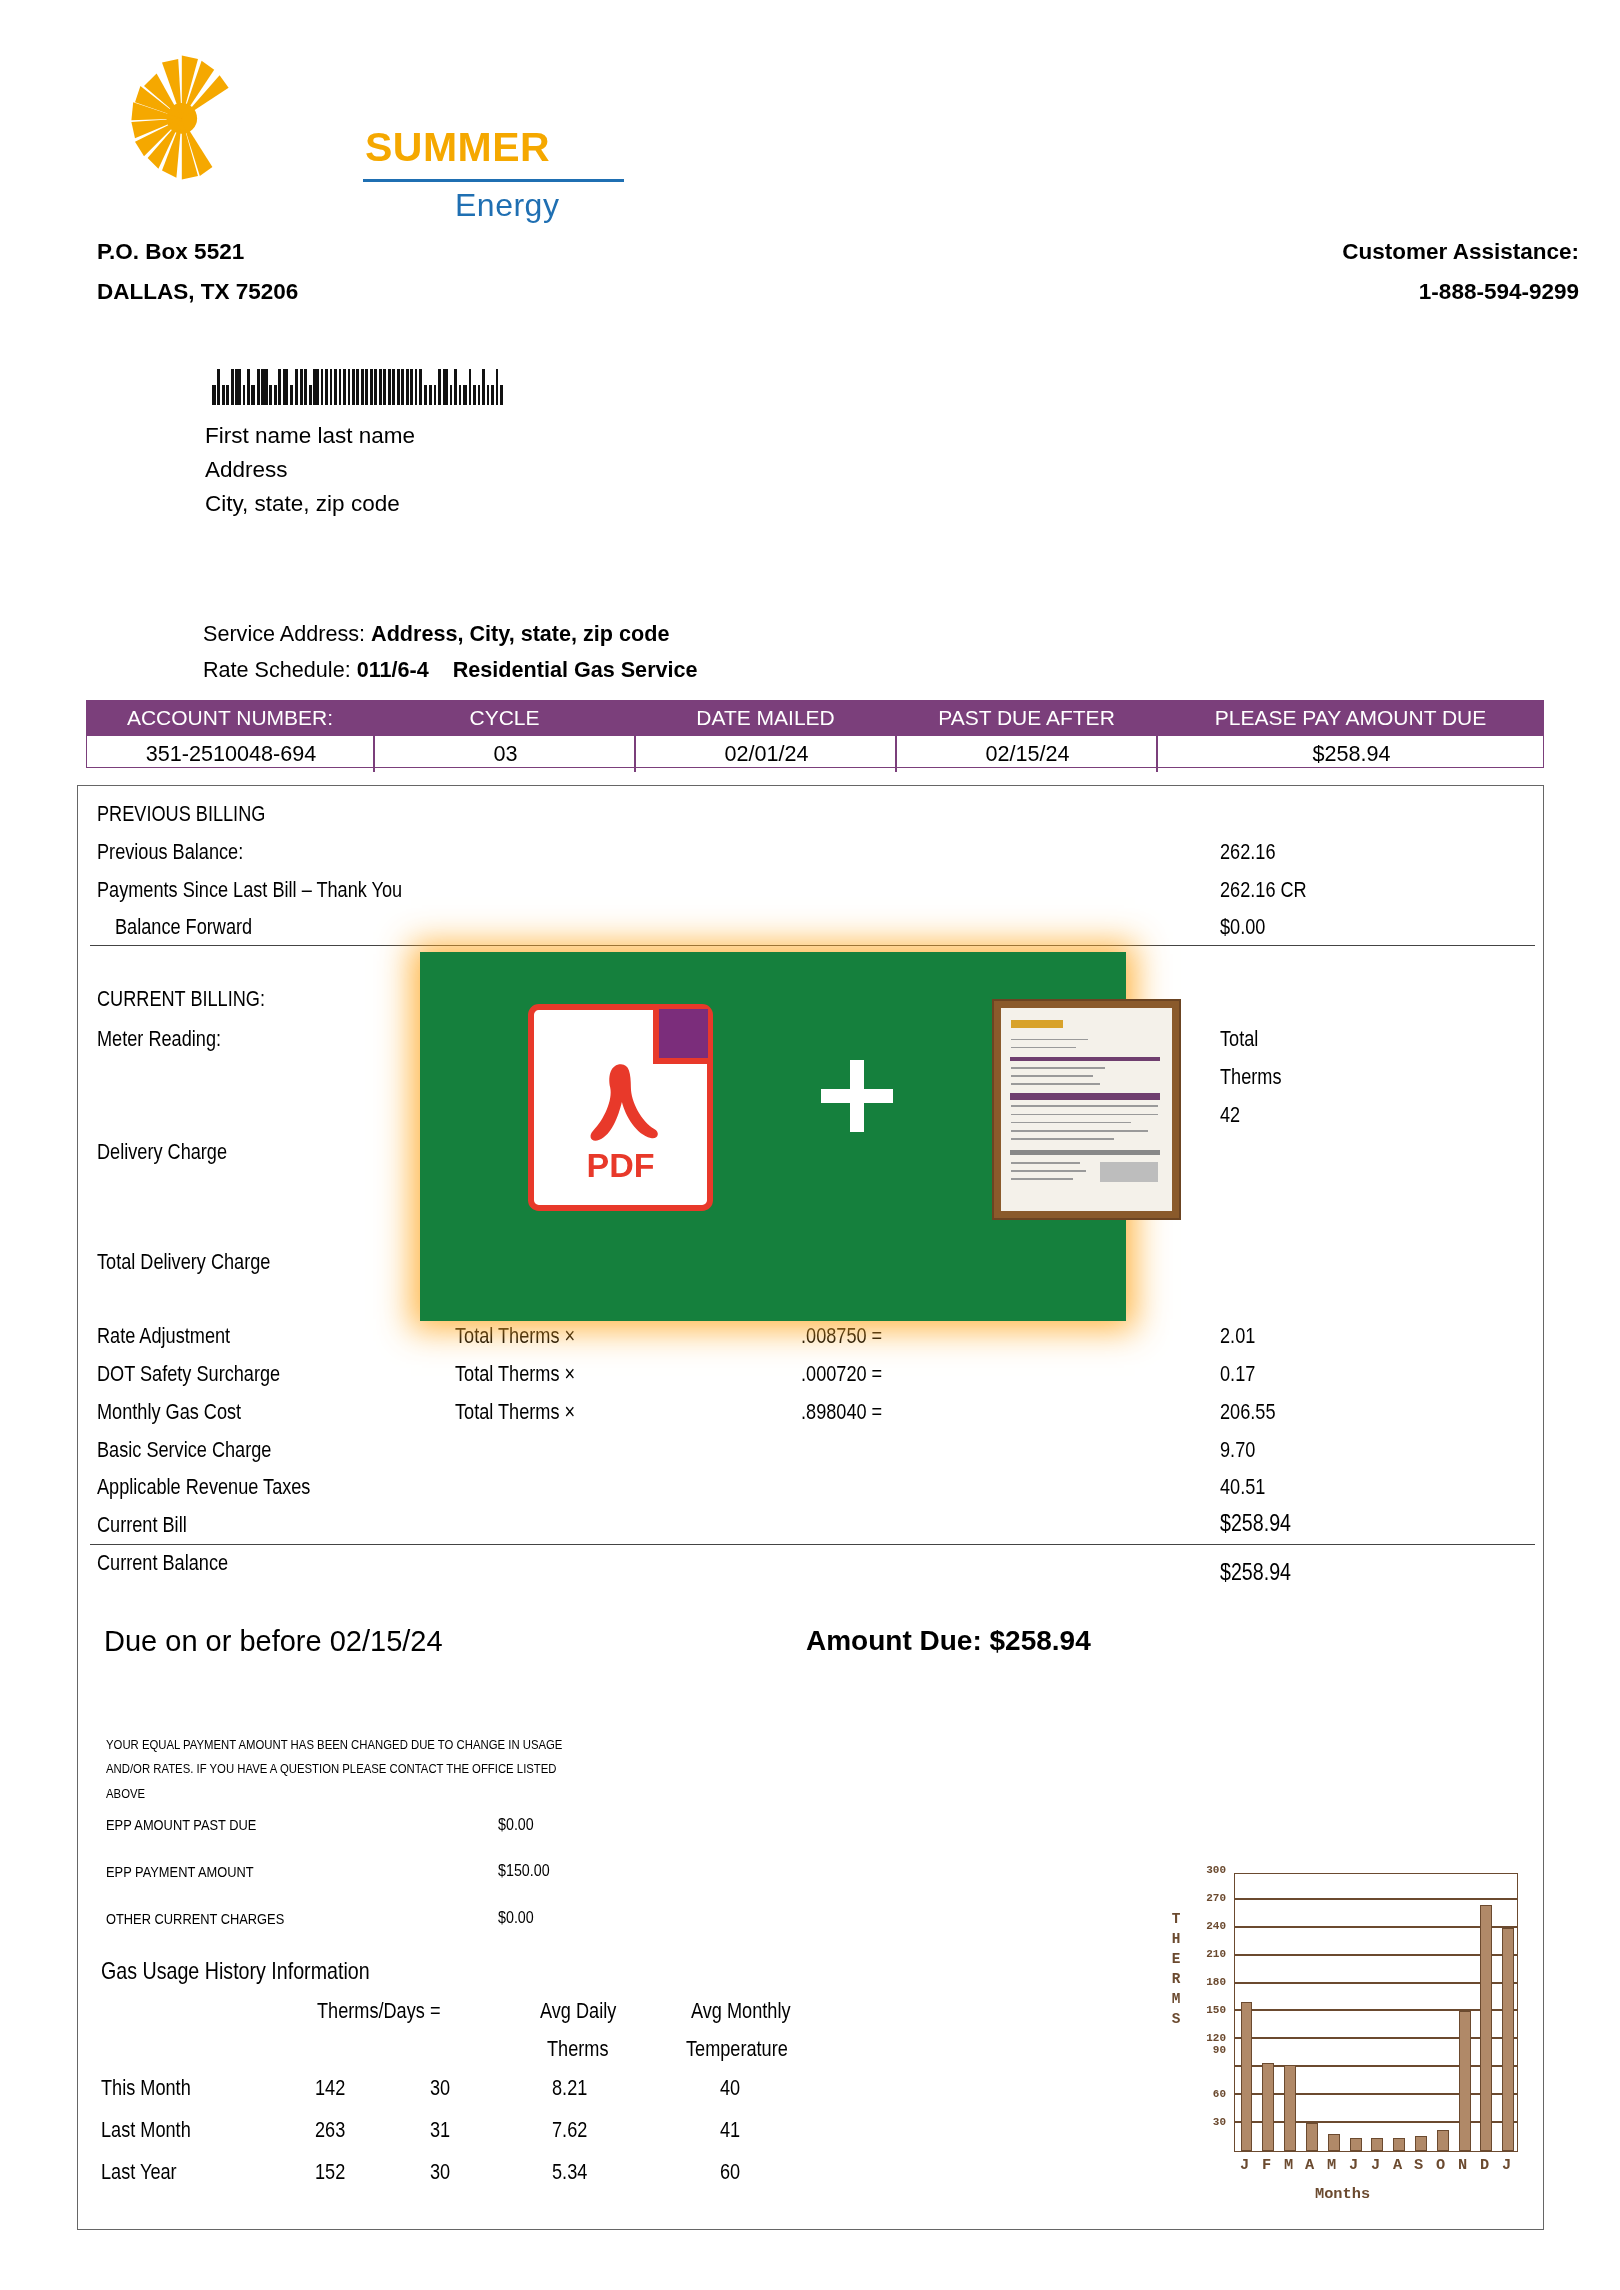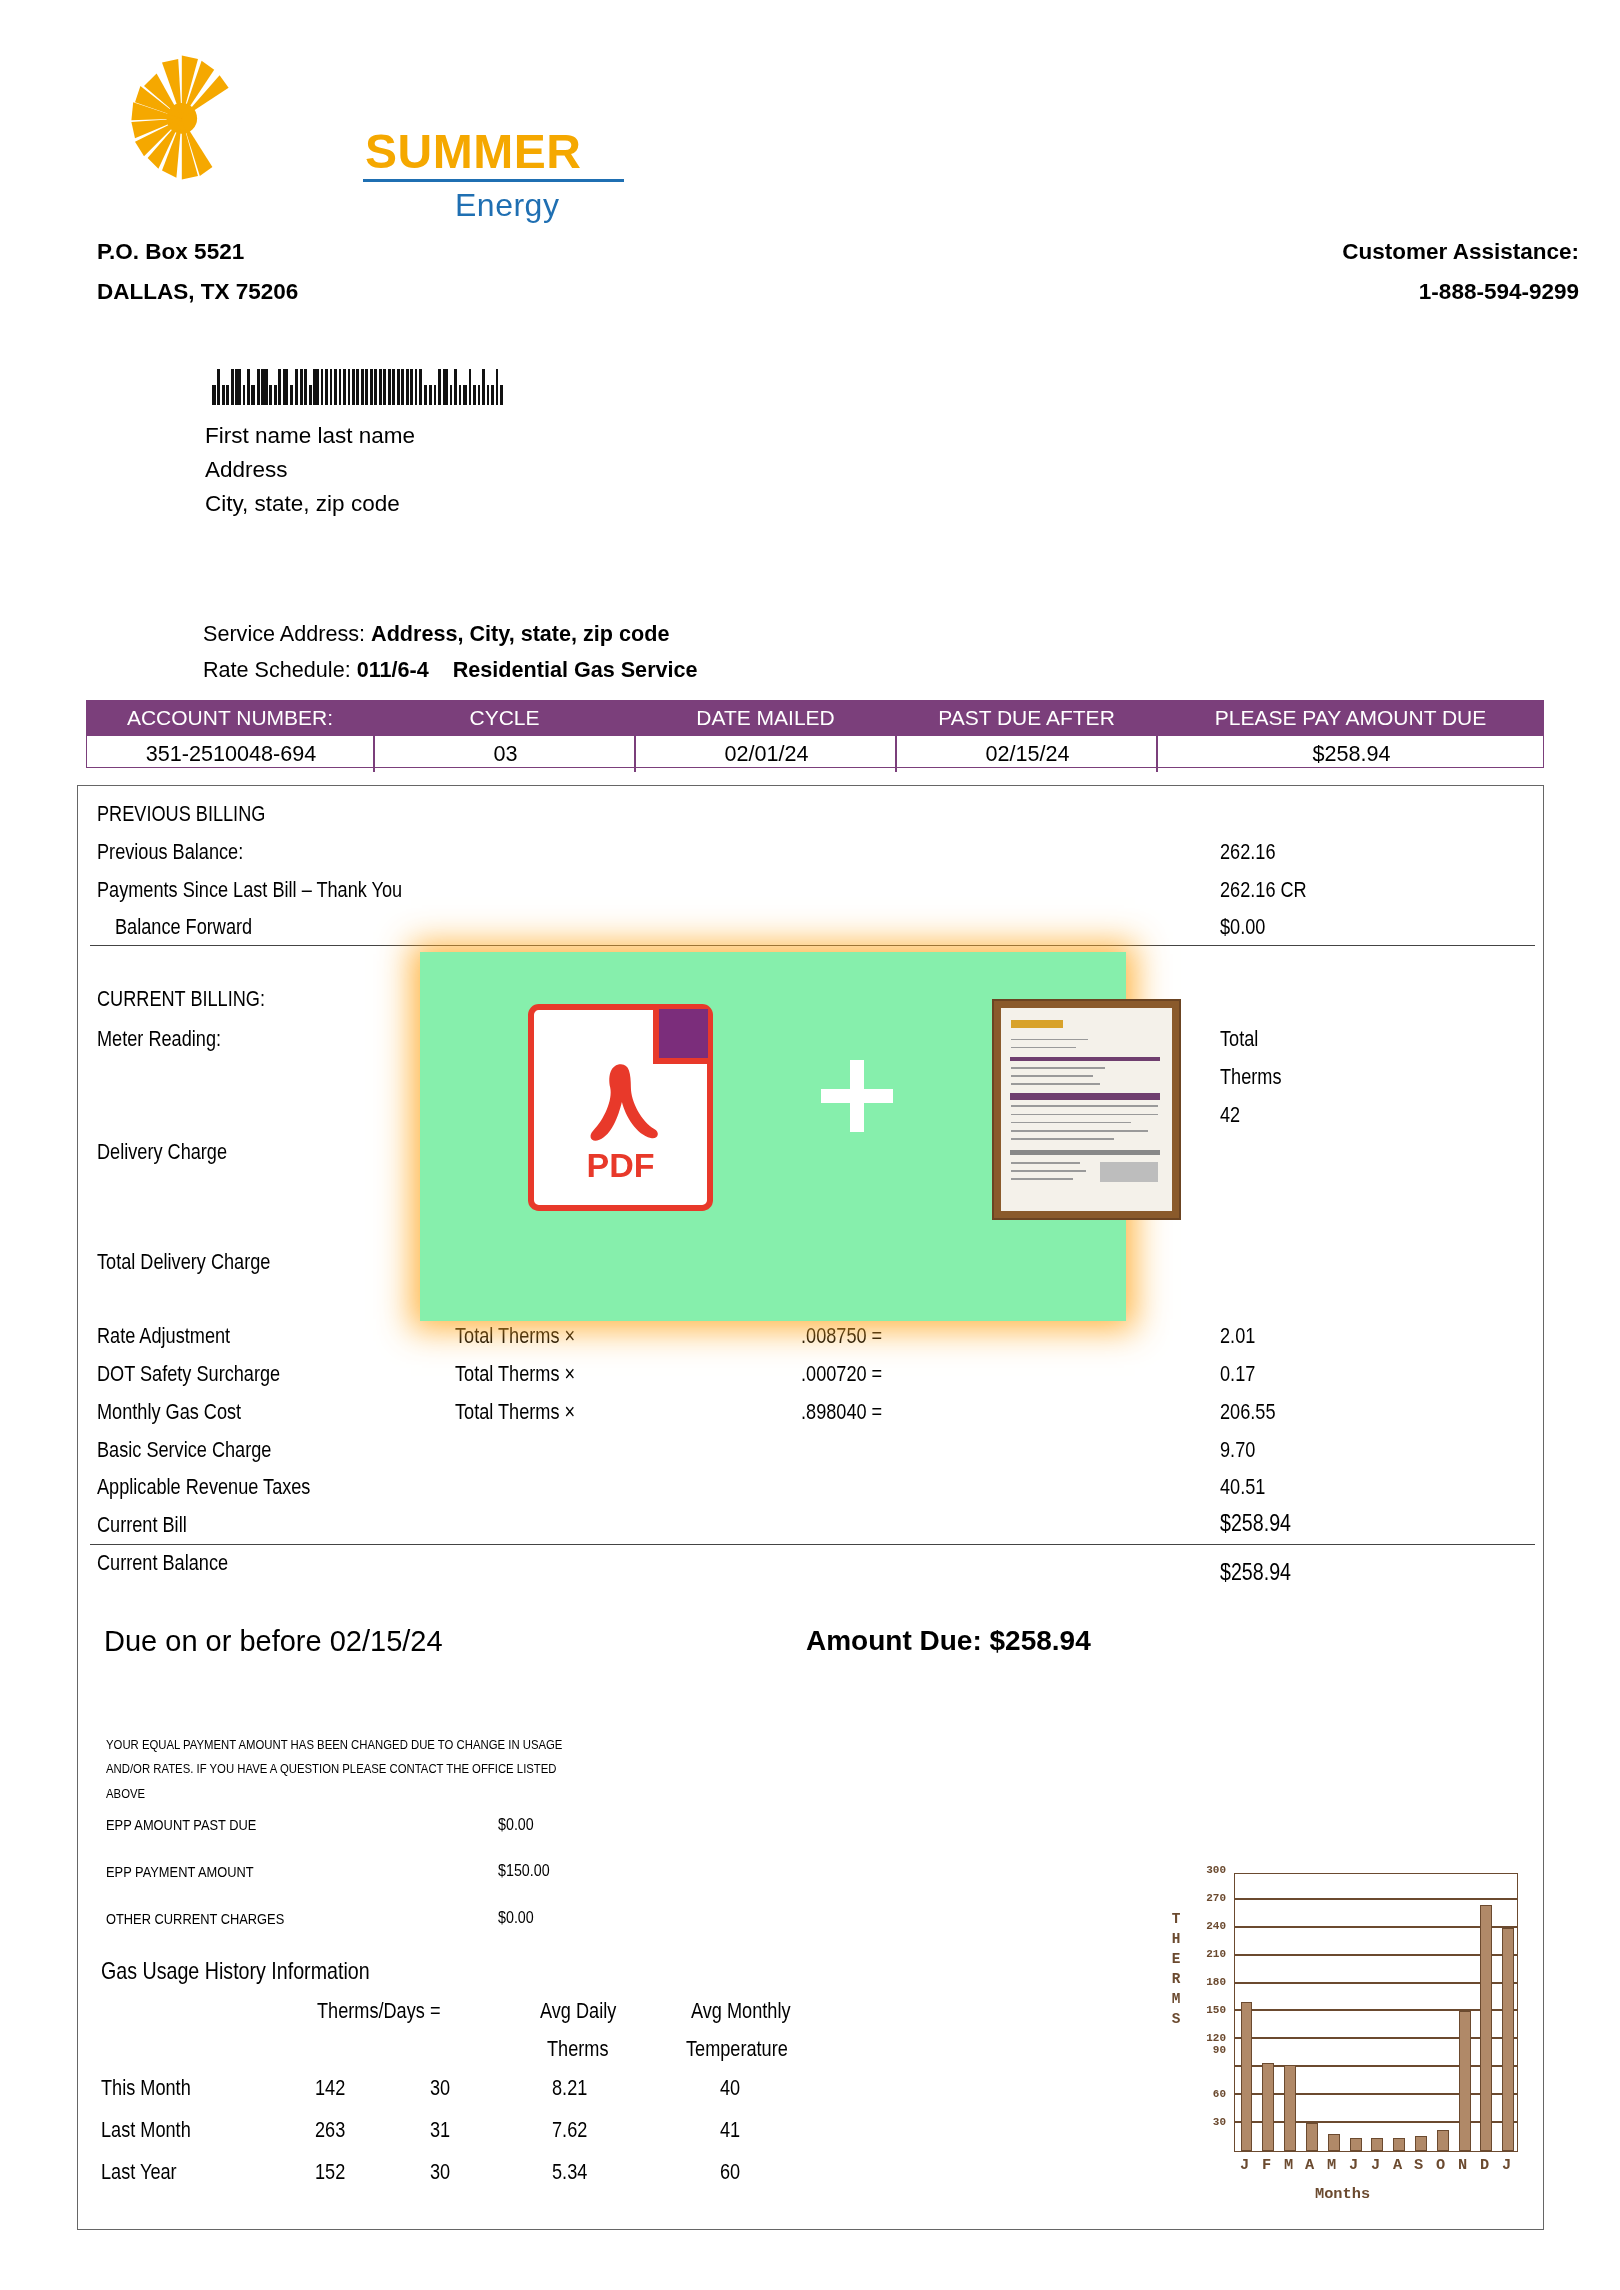--- a/index.html
+++ b/index.html
@@ -9,21 +9,21 @@
     font-family:"Liberation Sans", sans-serif;
     color:#000;
     position:relative;
     overflow:hidden;
   }
   .page{position:absolute;left:0;top:0;width:1620px;height:2291px;}
 
   
   .logo-wrap{position:absolute;left:126px;top:50px;width:387px;height:144px;}
   .logo-sun{position:absolute;left:0;top:0;width:135px;height:135px;}
-  .logo-text{position:absolute;left:239px;top:74px;font-size:48px;font-weight:bold;color:#F5A800;letter-spacing:0.5px;text-align:right;}
+  .logo-text{position:absolute;left:239px;top:74px;font-size:41px;font-weight:bold;color:#F5A800;letter-spacing:0.5px;text-align:right;}
   .logo-text2{position:absolute;left:329px;top:137px;font-size:32px;color:#1F6FB2;letter-spacing:0.5px;}
   .logo-rule{position:absolute;left:237px;top:129px;width:261px;height:2.7px;background:#1F6FB2;}
 
   
   .po-box{position:absolute;left:97px;top:239px;font-size:22.5px;font-weight:bold;}
   .po-city{position:absolute;left:97px;top:279px;font-size:22.5px;font-weight:bold;}
   .cust-assist{position:absolute;right:41px;top:239px;font-size:22.5px;font-weight:bold;text-align:right;}
   .cust-phone{position:absolute;right:41px;top:279px;font-size:22.5px;font-weight:bold;text-align:right;}
 
   
@@ -91,21 +91,21 @@
   .gridline{position:absolute;left:0;width:100%;height:1.8px;background:#6b4a2f;}
   .ytick{position:absolute;right:300px;font-size:11px;color:#6b4a2f;font-family:"Liberation Mono", monospace;font-weight:bold;text-align:right;width:54px;}
   .bar{position:absolute;bottom:0;width:11.7px;background:#b08968;border:0.9px solid #6b4a2f;box-sizing:border-box;}
   .xlab{position:absolute;top:288px;font-size:15.3px;color:#6b4a2f;font-family:"Liberation Mono", monospace;font-weight:bold;}
   .therms-v{position:absolute;left:9px;top:41px;width:20px;font-size:14.4px;color:#6b4a2f;font-family:"Liberation Mono", monospace;font-weight:bold;line-height:20px;text-align:center;}
   .months-lab{position:absolute;left:158px;top:317px;font-size:15.3px;color:#6b4a2f;font-family:"Liberation Mono", monospace;font-weight:bold;}
 
   
   .overlay{
     position:absolute;left:420px;top:952px;width:706px;height:369px;
-    background:#86efac;
+    background:#15803d;
     box-shadow:0 0 31px 9px rgba(255,170,40,0.85);
   }
   .pdf-icon{
     position:absolute;left:108px;top:52px;width:185px;height:207px;
     background:#fff;border:6.3px solid #e8392a;border-radius:10.8px;
     box-sizing:border-box;
   }
   .pdf-fold{
     position:absolute;right:-0.9px;top:-0.9px;width:49px;height:49px;
     background:#7B2D7B;

